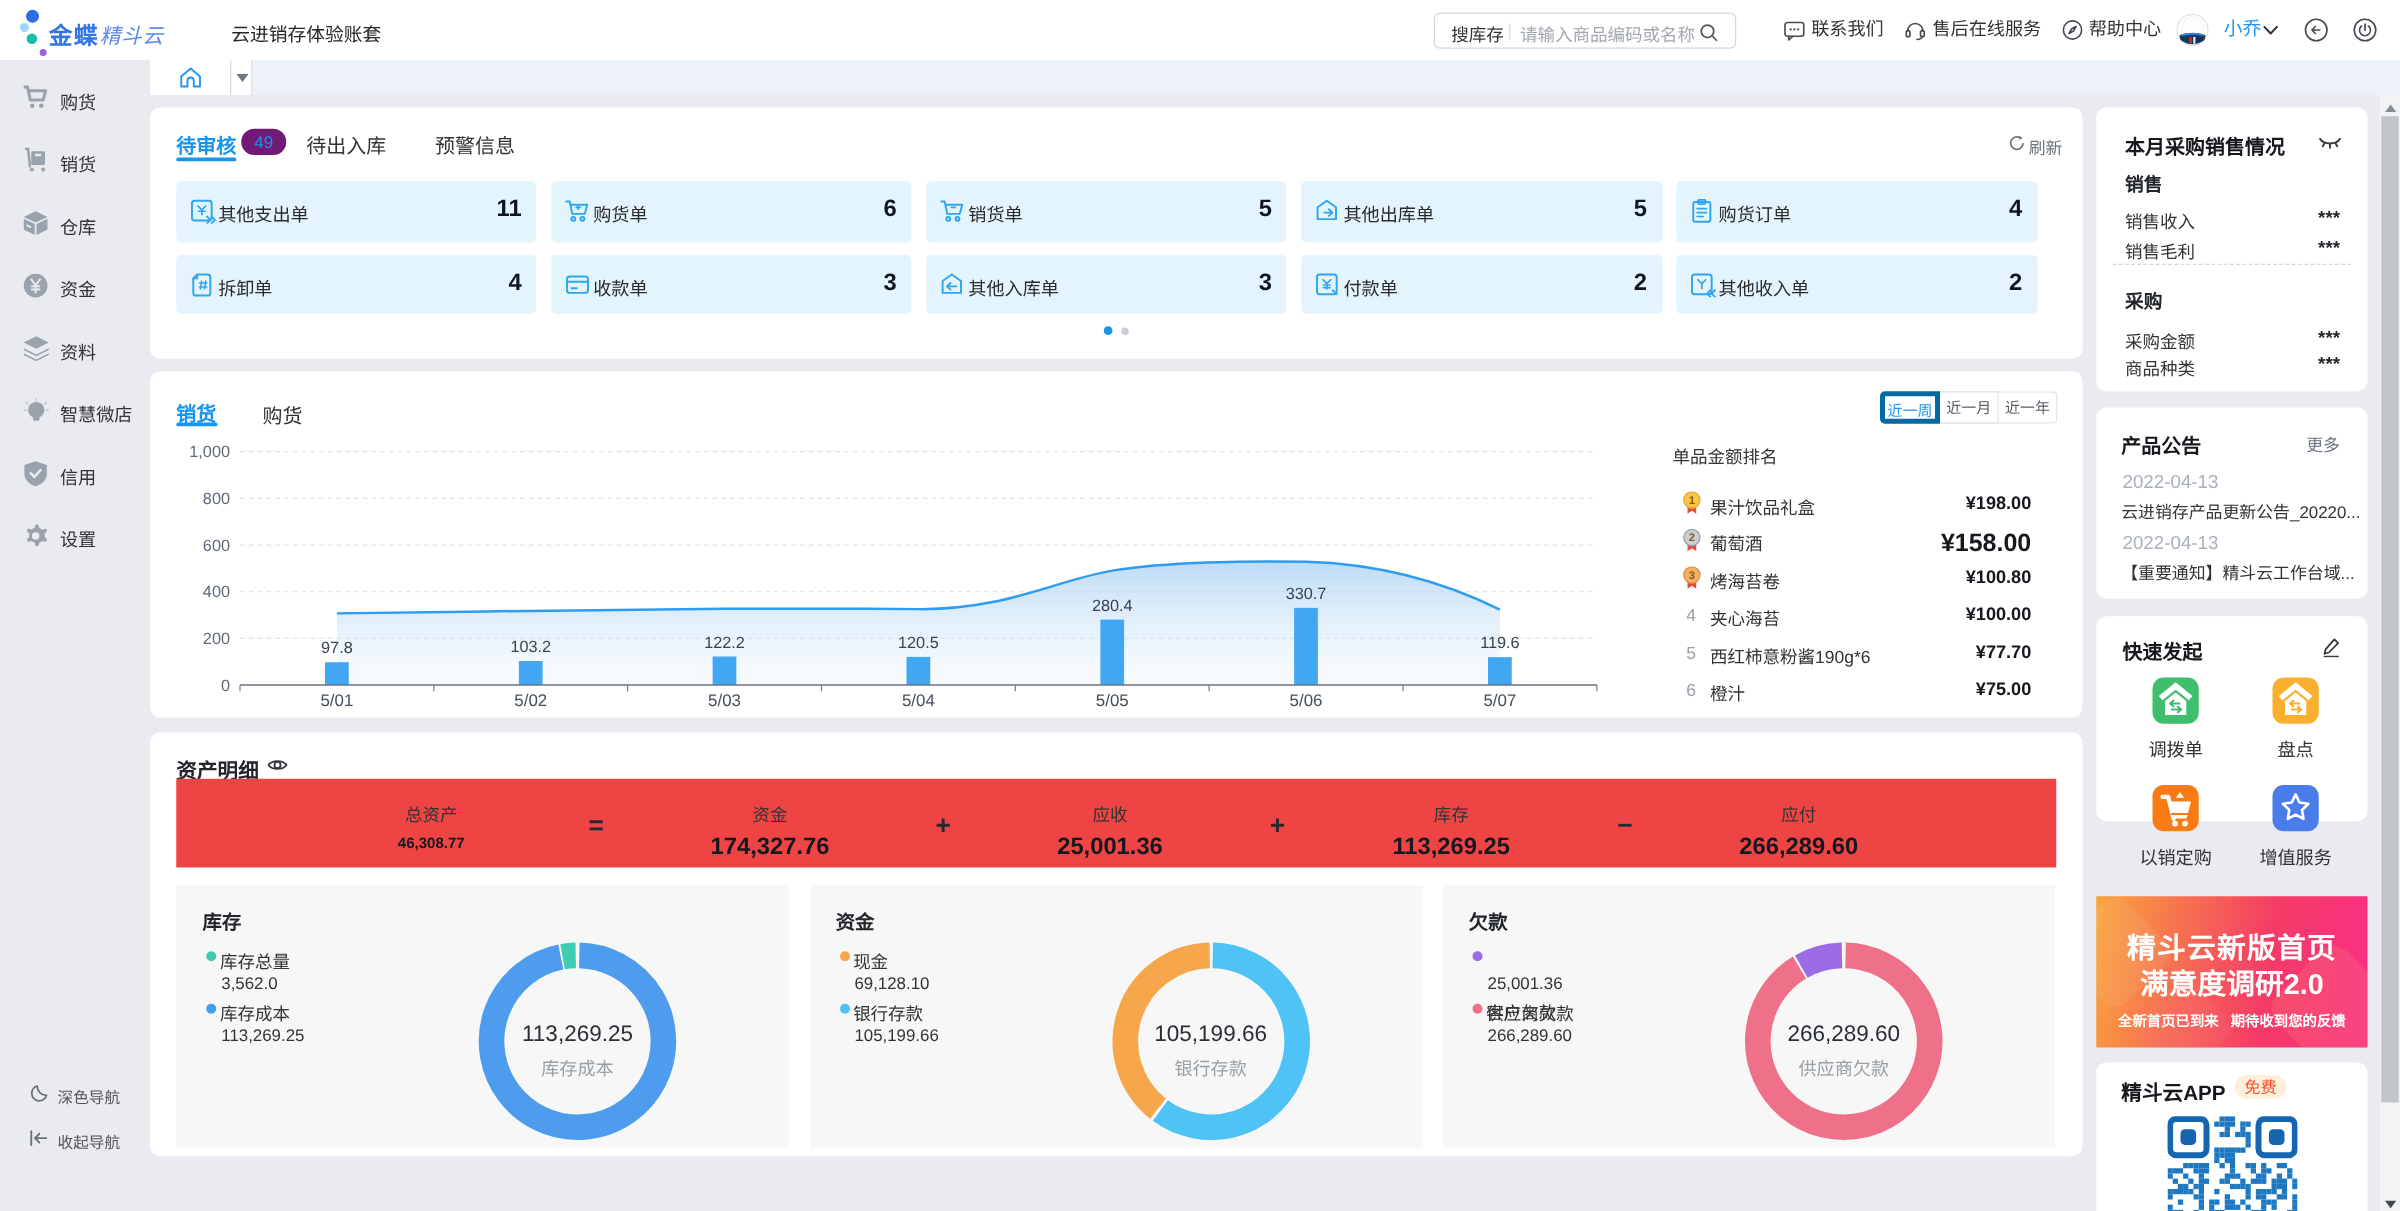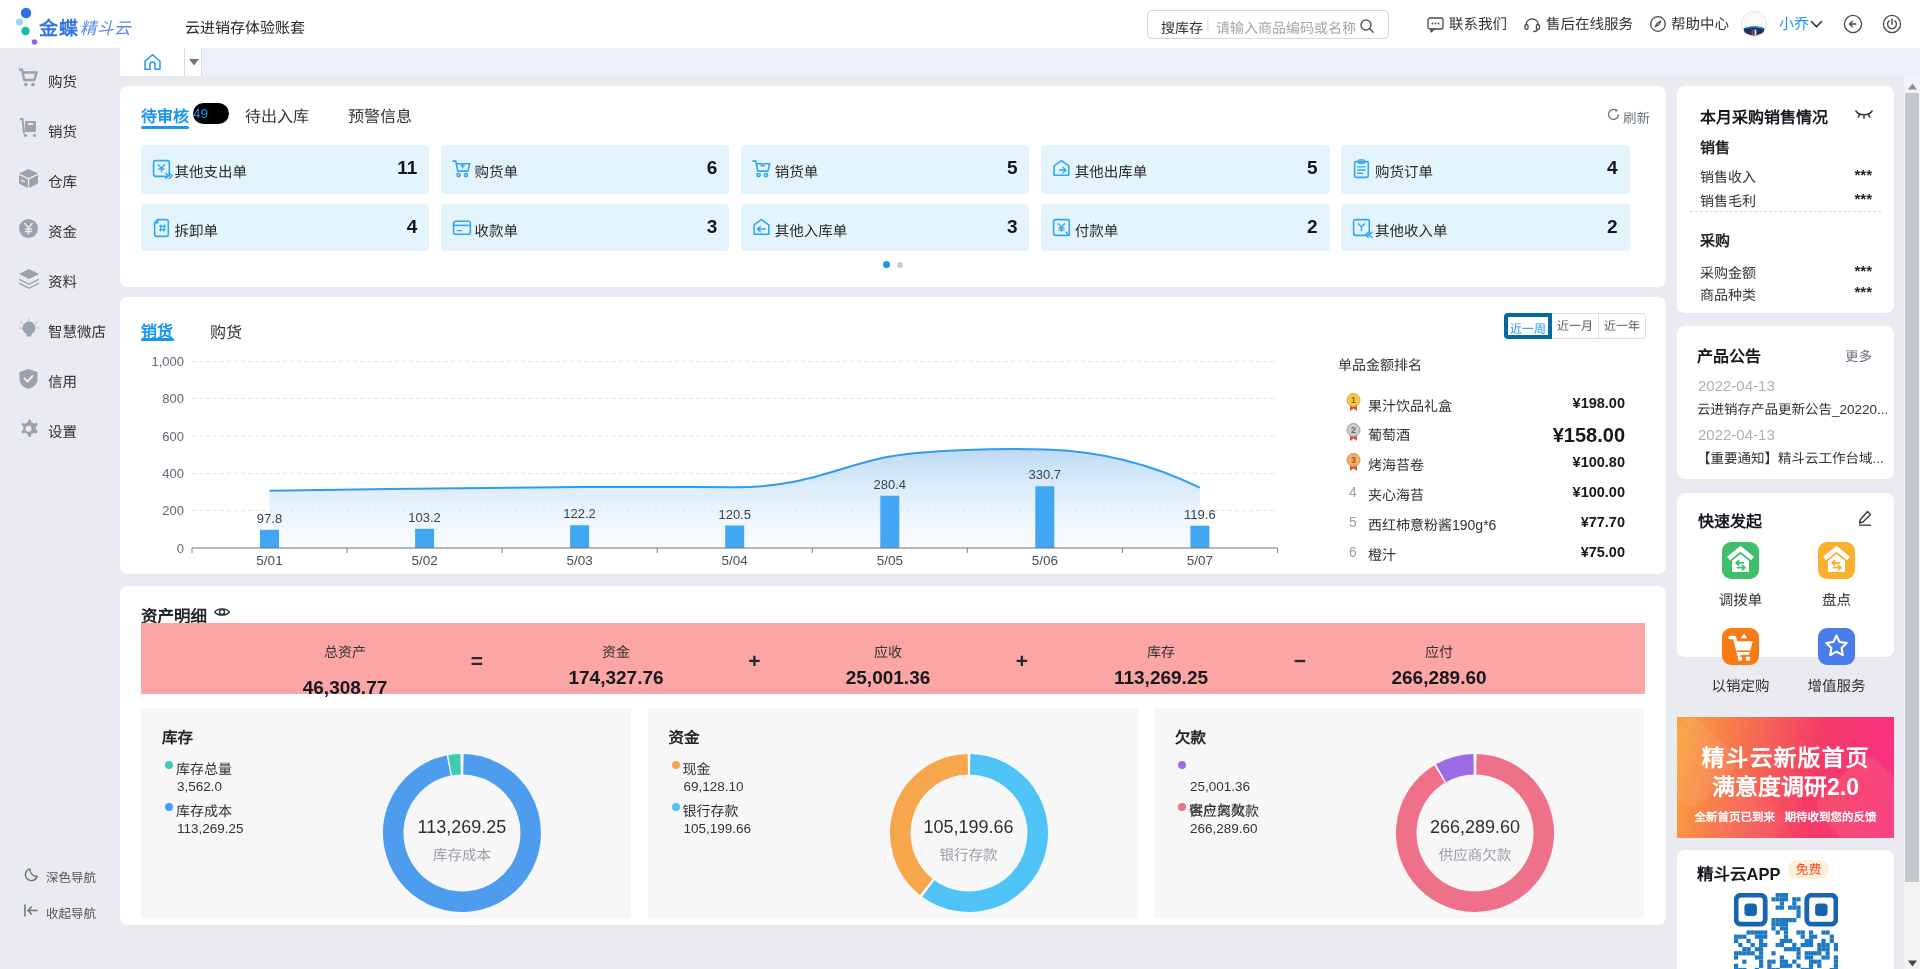--- a/index.html
+++ b/index.html
@@ -183,21 +183,21 @@
       <svg class="abs" style="left:24px;top:2px" width="14" height="13" viewBox="0 0 14 13">
         <path d="M1 1 V12 M13 6.5 H4 M7.5 3 L4 6.5 L7.5 10" fill="none" stroke="#6b7179" stroke-width="1.5" stroke-linecap="round" stroke-linejoin="round"></path>
       </svg>
       <span class="abs" style="left:46px;top:1px;">收起导航</span>
     </div>
 </div>
 
 <div class="panel" style="left:120px;top:86px;width:1546px;height:201px;">
   <span class="bluetab" style="left:21px;top:17px;">待审核</span>
   <div class="underline" style="left:21px;top:40px;width:48px;"></div>
-  <div class="abs" style="left:73px;top:17px;width:36px;height:21px;background:#000000;border-radius:10.5px;text-align:left;font-size:13.5px;line-height:21px;color:#1895ec;">49</div>
+  <div class="abs" style="left:73px;top:17px;width:36px;height:21px;background:#701a75;border-radius:10.5px;text-align:center;font-size:13.5px;line-height:21px;color:#1895ec;">49</div>
   <span class="graytab" style="left:125px;top:17px;">待出入库</span>
   <span class="graytab" style="left:228px;top:17px;">预警信息</span>
   <svg class="abs" style="left:1487px;top:22px" width="13" height="13" viewBox="0 0 13 13">
       <path d="M11.5 6.5 A5 5 0 1 1 8.8 2" fill="none" stroke="#6f767f" stroke-width="1.4"></path>
       <path d="M8.2 0.5 L11 2.2 L8.6 4.2 Z" fill="#6f767f"></path>
     </svg>
   <span class="abs" style="left:1503px;top:21px;font-size:13.5px;color:#6f767f;">刷新</span>
   <div class="card" style="left:20.5px;top:59px;width:288.8px;height:49px;">
     <svg width="21" height="20" viewBox="0 0 20 19">
         <rect x="1.5" y="1.5" width="15" height="15" rx="2" fill="none" stroke="#2fa6f0" stroke-width="1.5" stroke-linecap="round" stroke-linejoin="round"></rect>
@@ -384,24 +384,24 @@
   <span class="abs" style="left:1248px;top:247px;font-size:14px;color:#333;">橙汁</span>
   <span class="abs" style="right:41px;top:247px;font-size:14.5px;font-weight:bold;color:#16181d;">¥75.00</span>
 </div>
 
 <div class="panel" style="left:120px;top:585.5px;width:1546px;height:339.5px;">
   <span class="abs" style="left:21px;top:17px;font-size:16.5px;font-weight:bold;color:#22252a;">资产明细</span>
   <svg class="abs" style="left:94px;top:20px" width="16" height="12" viewBox="0 0 22 15">
       <path d="M1 7.5 C5 1.8 17 1.8 21 7.5 C17 13.2 5 13.2 1 7.5 Z" fill="none" stroke="#33373d" stroke-width="2"></path>
       <circle cx="11" cy="7.5" r="3.4" fill="none" stroke="#33373d" stroke-width="2"></circle>
     </svg>
-  <div class="abs" style="left:21px;top:37px;width:1504px;height:71px;background:#fca5a5;">
+  <div class="abs" style="left:21px;top:37px;width:1504px;height:71px;background:#ef4444;">
     <div class="abs" style="left:69px;top:18px;width:270px;text-align:center;">
       <div style="font-size:14px;color:#333;">总资产</div>
-      <div style="font-size:19px;font-weight:bold;color:#15181e;margin-top:16px;">46,308.77</div>
+      <div style="font-size:12px;font-weight:bold;color:#15181e;margin-top:6px;">46,308.77</div>
     </div>
     <div class="abs" style="left:340px;top:18px;width:270px;text-align:center;">
       <div style="font-size:14px;color:#333;">资金</div>
       <div style="font-size:19px;font-weight:bold;color:#15181e;margin-top:6px;">174,327.76</div>
     </div>
     <div class="abs" style="left:612px;top:18px;width:270px;text-align:center;">
       <div style="font-size:14px;color:#333;">应收</div>
       <div style="font-size:19px;font-weight:bold;color:#15181e;margin-top:6px;">25,001.36</div>
     </div>
     <div class="abs" style="left:885px;top:18px;width:270px;text-align:center;">

